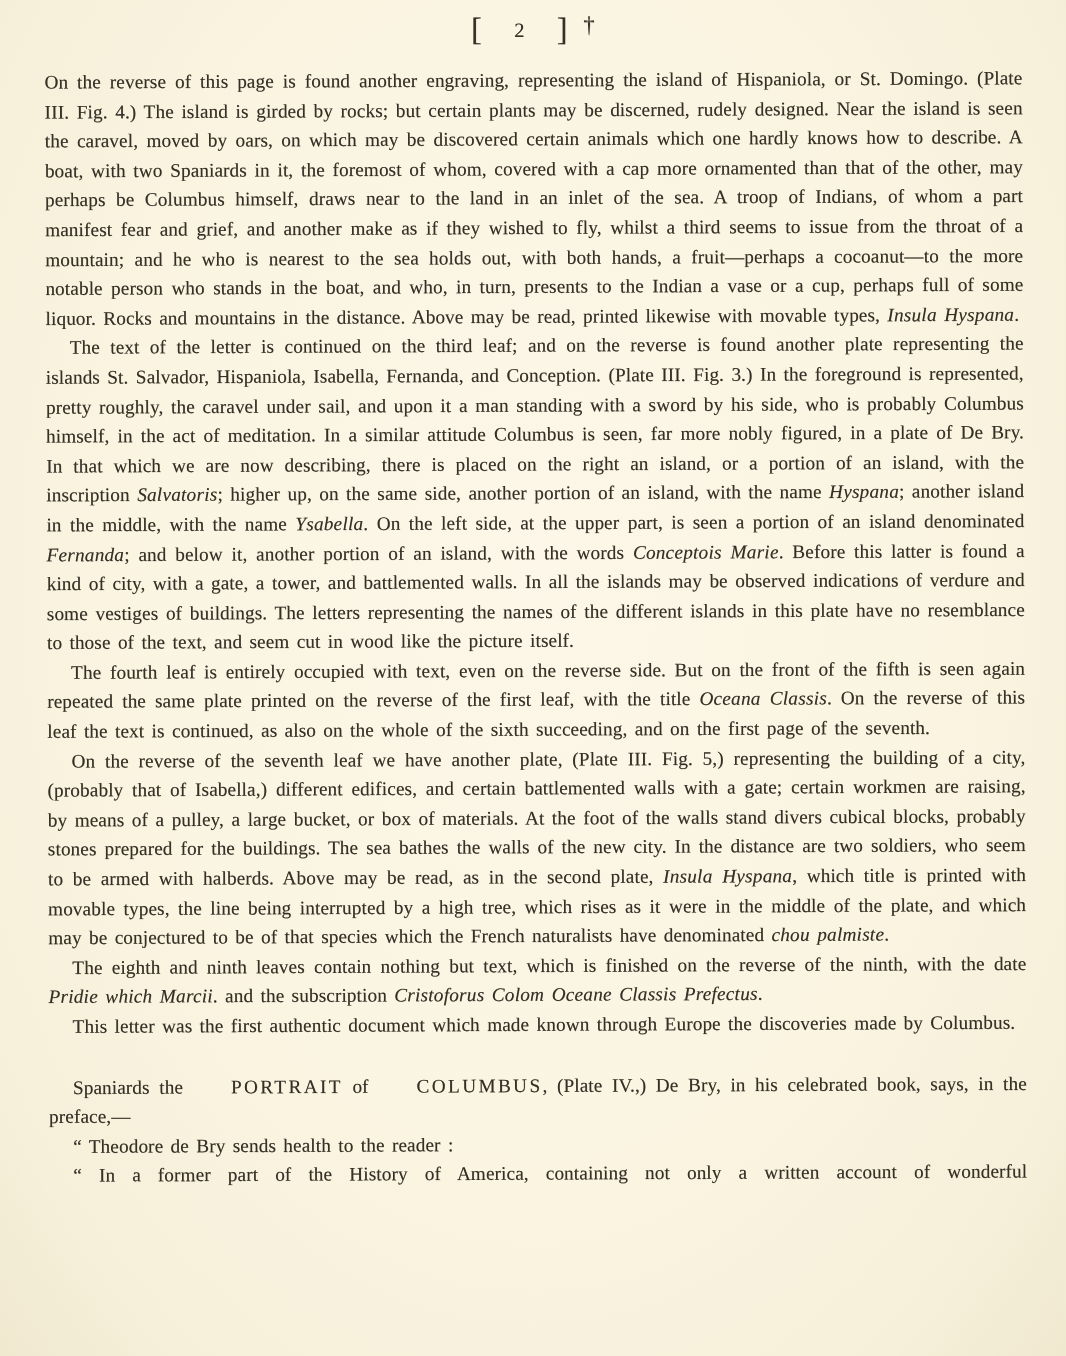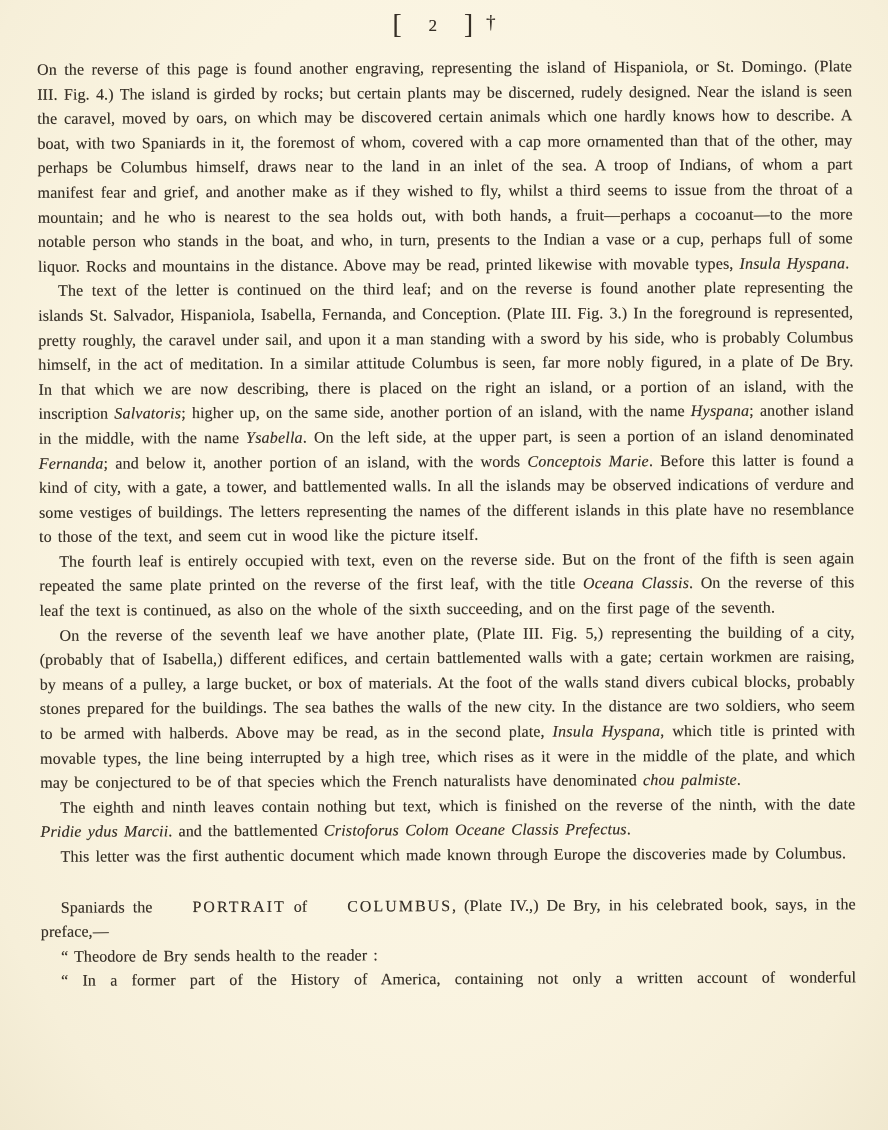--- a/index.html
+++ b/index.html
@@ -66,19 +66,19 @@
     <span class="bracket">[</span>
     <span class="pagenum">2</span>
     <span class="bracket">]</span>
     <span class="dagger">†</span>
   </header>
   <main class="page-body">
       <p class="para"><span>On the reverse of this page is found another engraving, representing the island of Hispaniola, or St. Domingo. (Plate III. Fig. 4.)  The island is girded by rocks; but certain plants may be discerned, rudely designed. Near the island is seen the caravel, moved by oars, on which may be discovered certain animals which one hardly knows how to describe.  A boat, with two Spaniards in it, the foremost of whom, covered with a cap more ornamented than that of the other, may perhaps be Columbus himself, draws near to the land in an inlet of the sea.  A troop of Indians, of whom a part manifest fear and grief, and another make as if they wished to fly, whilst a third seems to issue from the throat of a mountain; and he who is nearest to the sea holds out, with both hands, a fruit—perhaps a cocoanut—to the more notable person who stands in the boat, and who, in turn, presents to the Indian a vase or a cup, perhaps full of some liquor.  Rocks and mountains in the distance.  Above may be read, printed likewise with movable types, </span><i>Insula Hyspana</i><span>.</span></p>
       <p class="para indent"><span>The text of the letter is continued on the third leaf; and on the reverse is found another plate representing the islands St. Salvador, Hispaniola, Isabella, Fernanda, and Conception.  (Plate III. Fig. 3.)  In the foreground is represented, pretty roughly, the caravel under sail, and upon it a man standing with a sword by his side, who is probably Columbus himself, in the act of meditation.  In a similar attitude Columbus is seen, far more nobly figured, in a plate of De Bry.  In that which we are now describing, there is placed on the right an island, or a portion of an island, with the inscription </span><i>Salvatoris</i><span>; higher up, on the same side, another portion of an island, with the name </span><i>Hyspana</i><span>; another island in the middle, with the name </span><i>Ysabella</i><span>.  On the left side, at the upper part, is seen a portion of an island denominated </span><i>Fernanda</i><span>; and below it, another portion of an island, with the words </span><i>Conceptois Marie</i><span>.  Before this latter is found a kind of city, with a gate, a tower, and battlemented walls.  In all the islands may be observed indications of verdure and some vestiges of buildings.  The letters representing the names of the different islands in this plate have no resemblance to those of the text, and seem cut in wood like the picture itself.</span></p>
       <p class="para indent"><span>The fourth leaf is entirely occupied with text, even on the reverse side.  But on the front of the fifth is seen again repeated the same plate printed on the reverse of the first leaf, with the title </span><i>Oceana Classis</i><span>. On the reverse of this leaf the text is continued, as also on the whole of the sixth succeeding, and on the first page of the seventh.</span></p>
       <p class="para indent"><span>On the reverse of the seventh leaf we have another plate, (Plate III. Fig. 5,) representing the building of a city, (probably that of Isabella,) different edifices, and certain battlemented walls with a gate; certain workmen are raising, by means of a pulley, a large bucket, or box of materials.  At the foot of the walls stand divers cubical blocks, probably stones prepared for the buildings.  The sea bathes the walls of the new city.  In the distance are two soldiers, who seem to be armed with halberds.  Above may be read, as in the second plate, </span><i>Insula Hyspana</i><span>, which title is printed with movable types, the line being interrupted by a high tree, which rises as it were in the middle of the plate, and which may be conjectured to be of that species which the French naturalists have denominated </span><i>chou palmiste</i><span>.</span></p>
-      <p class="para indent"><span>The eighth and ninth leaves contain nothing but text, which is finished on the reverse of the ninth, with the date </span><i>Pridie ydus Marcii</i><span>. and the battlemented </span><i>Cristoforus Colom Oceane Classis Prefectus</i><span>.</span></p>
+      <p class="para indent"><span>The eighth and ninth leaves contain nothing but text, which is finished on the reverse of the ninth, with the date </span><i>Pridie which Marcii</i><span>. and the subscription </span><i>Cristoforus Colom Oceane Classis Prefectus</i><span>.</span></p>
       <p class="para indent"><span>This letter was the first authentic document which made known through Europe the discoveries made by Columbus.</span></p>
       <p class="para indent spaced"><span>Spaniards the </span><span class="caps">PORTRAIT</span><span> of </span><span class="caps">COLUMBUS</span><span>, (Plate IV.,) De Bry, in his celebrated book, says, in the preface,—</span></p>
       <p class="para indent"><span>“ Theodore de Bry sends health to the reader :</span></p>
       <p class="para indent stretch"><span>“ In a former part of the History of America, containing not only a written account of wonderful</span></p>
     </main>
 </div>
 
 </body></html>

